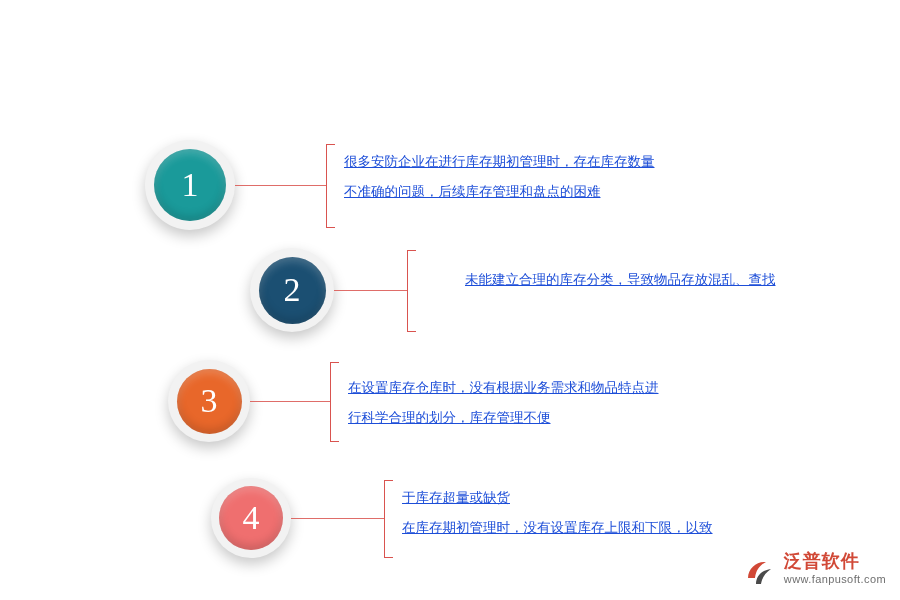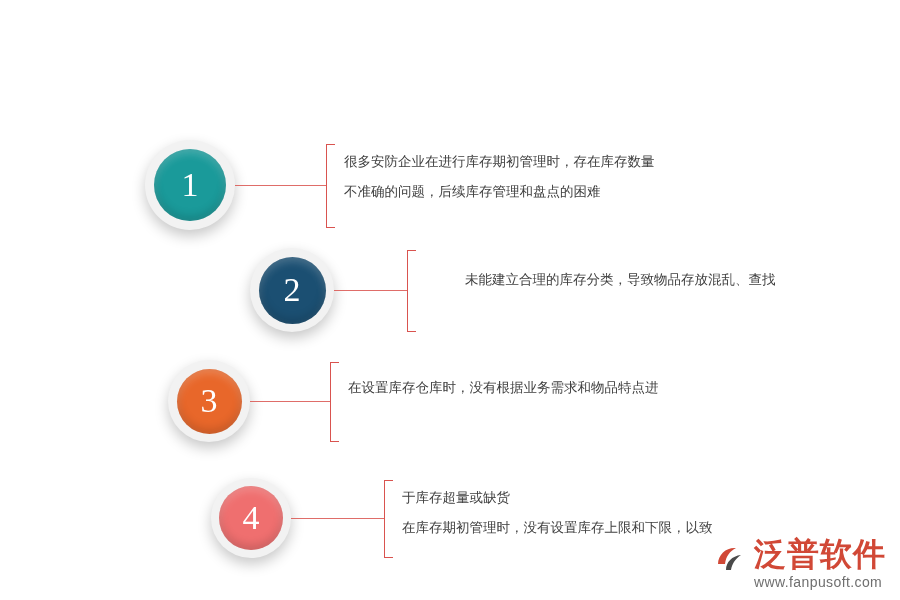--- a/index.html
+++ b/index.html
@@ -62,25 +62,26 @@
   .bracket {
     position: absolute;
     border-left: 1px solid #d9534f;
     border-top: 1px solid #d9534f;
     border-bottom: 1px solid #d9534f;
     width: 8px;
   }
 
   .text-block {
     position: absolute;
-    color: #404040;
+    color: #1d4ed8;
     font-size: 13.5px;
     line-height: 30px;
     white-space: nowrap;
     font-family: "DejaVu Sans", "Liberation Sans", sans-serif;
+    text-decoration: underline;
   }
   .text-block div {
     white-space: nowrap;
   }
 
   
   #logo {
     position: absolute;
     right: 14px;
     bottom: 10px;
@@ -93,29 +94,29 @@
     margin-right: 6px;
     margin-top: 4px;
     position: relative;
   }
   #logo .logo-text {
     display: flex;
     flex-direction: column;
     align-items: flex-start;
   }
   #logo .logo-name {
-    font-size: 32px;
+    font-size: 18px;
     font-weight: bold;
     color: #d14836;
     letter-spacing: 1px;
     line-height: 1.05;
     font-family: "DejaVu Sans", "Liberation Sans", sans-serif;
   }
   #logo .logo-url {
-    font-size: 14px;
+    font-size: 11px;
     color: #6f6f6f;
     letter-spacing: 0.4px;
     margin-top: 2px;
     font-family: "Liberation Sans", sans-serif;
   }
 </style>
 </head>
 <body>
 
 <div id="canvas">
@@ -150,20 +151,21 @@
   <div class="item">
     <div class="circle-wrap" style="left:168px; top:360px; width:82px; height:82px;">
       <div class="circle-inner" style="width:65px; height:65px; background:#e8672a;">
         <span>3</span>
       </div>
     </div>
     <div class="connector" style="left:250px; top:401px; width:80px;"></div>
     <div class="bracket" style="left:330px; top:362px; height:78px;"></div>
     <div class="text-block" style="left:348px; top:364px;margin-top:8px;">
       <div>在设置库存仓库时，没有根据业务需求和物品特点进</div>
+      <div>行科学合理的划分，库存管理不便</div>
     </div>
   </div>
 
   <div class="item">
     <div class="circle-wrap" style="left:211px; top:478px; width:80px; height:80px;">
       <div class="circle-inner" style="width:64px; height:64px; background:#ef6f6f;">
         <span>4</span>
       </div>
     </div>
     <div class="connector" style="left:291px; top:518px; width:93px;"></div>

